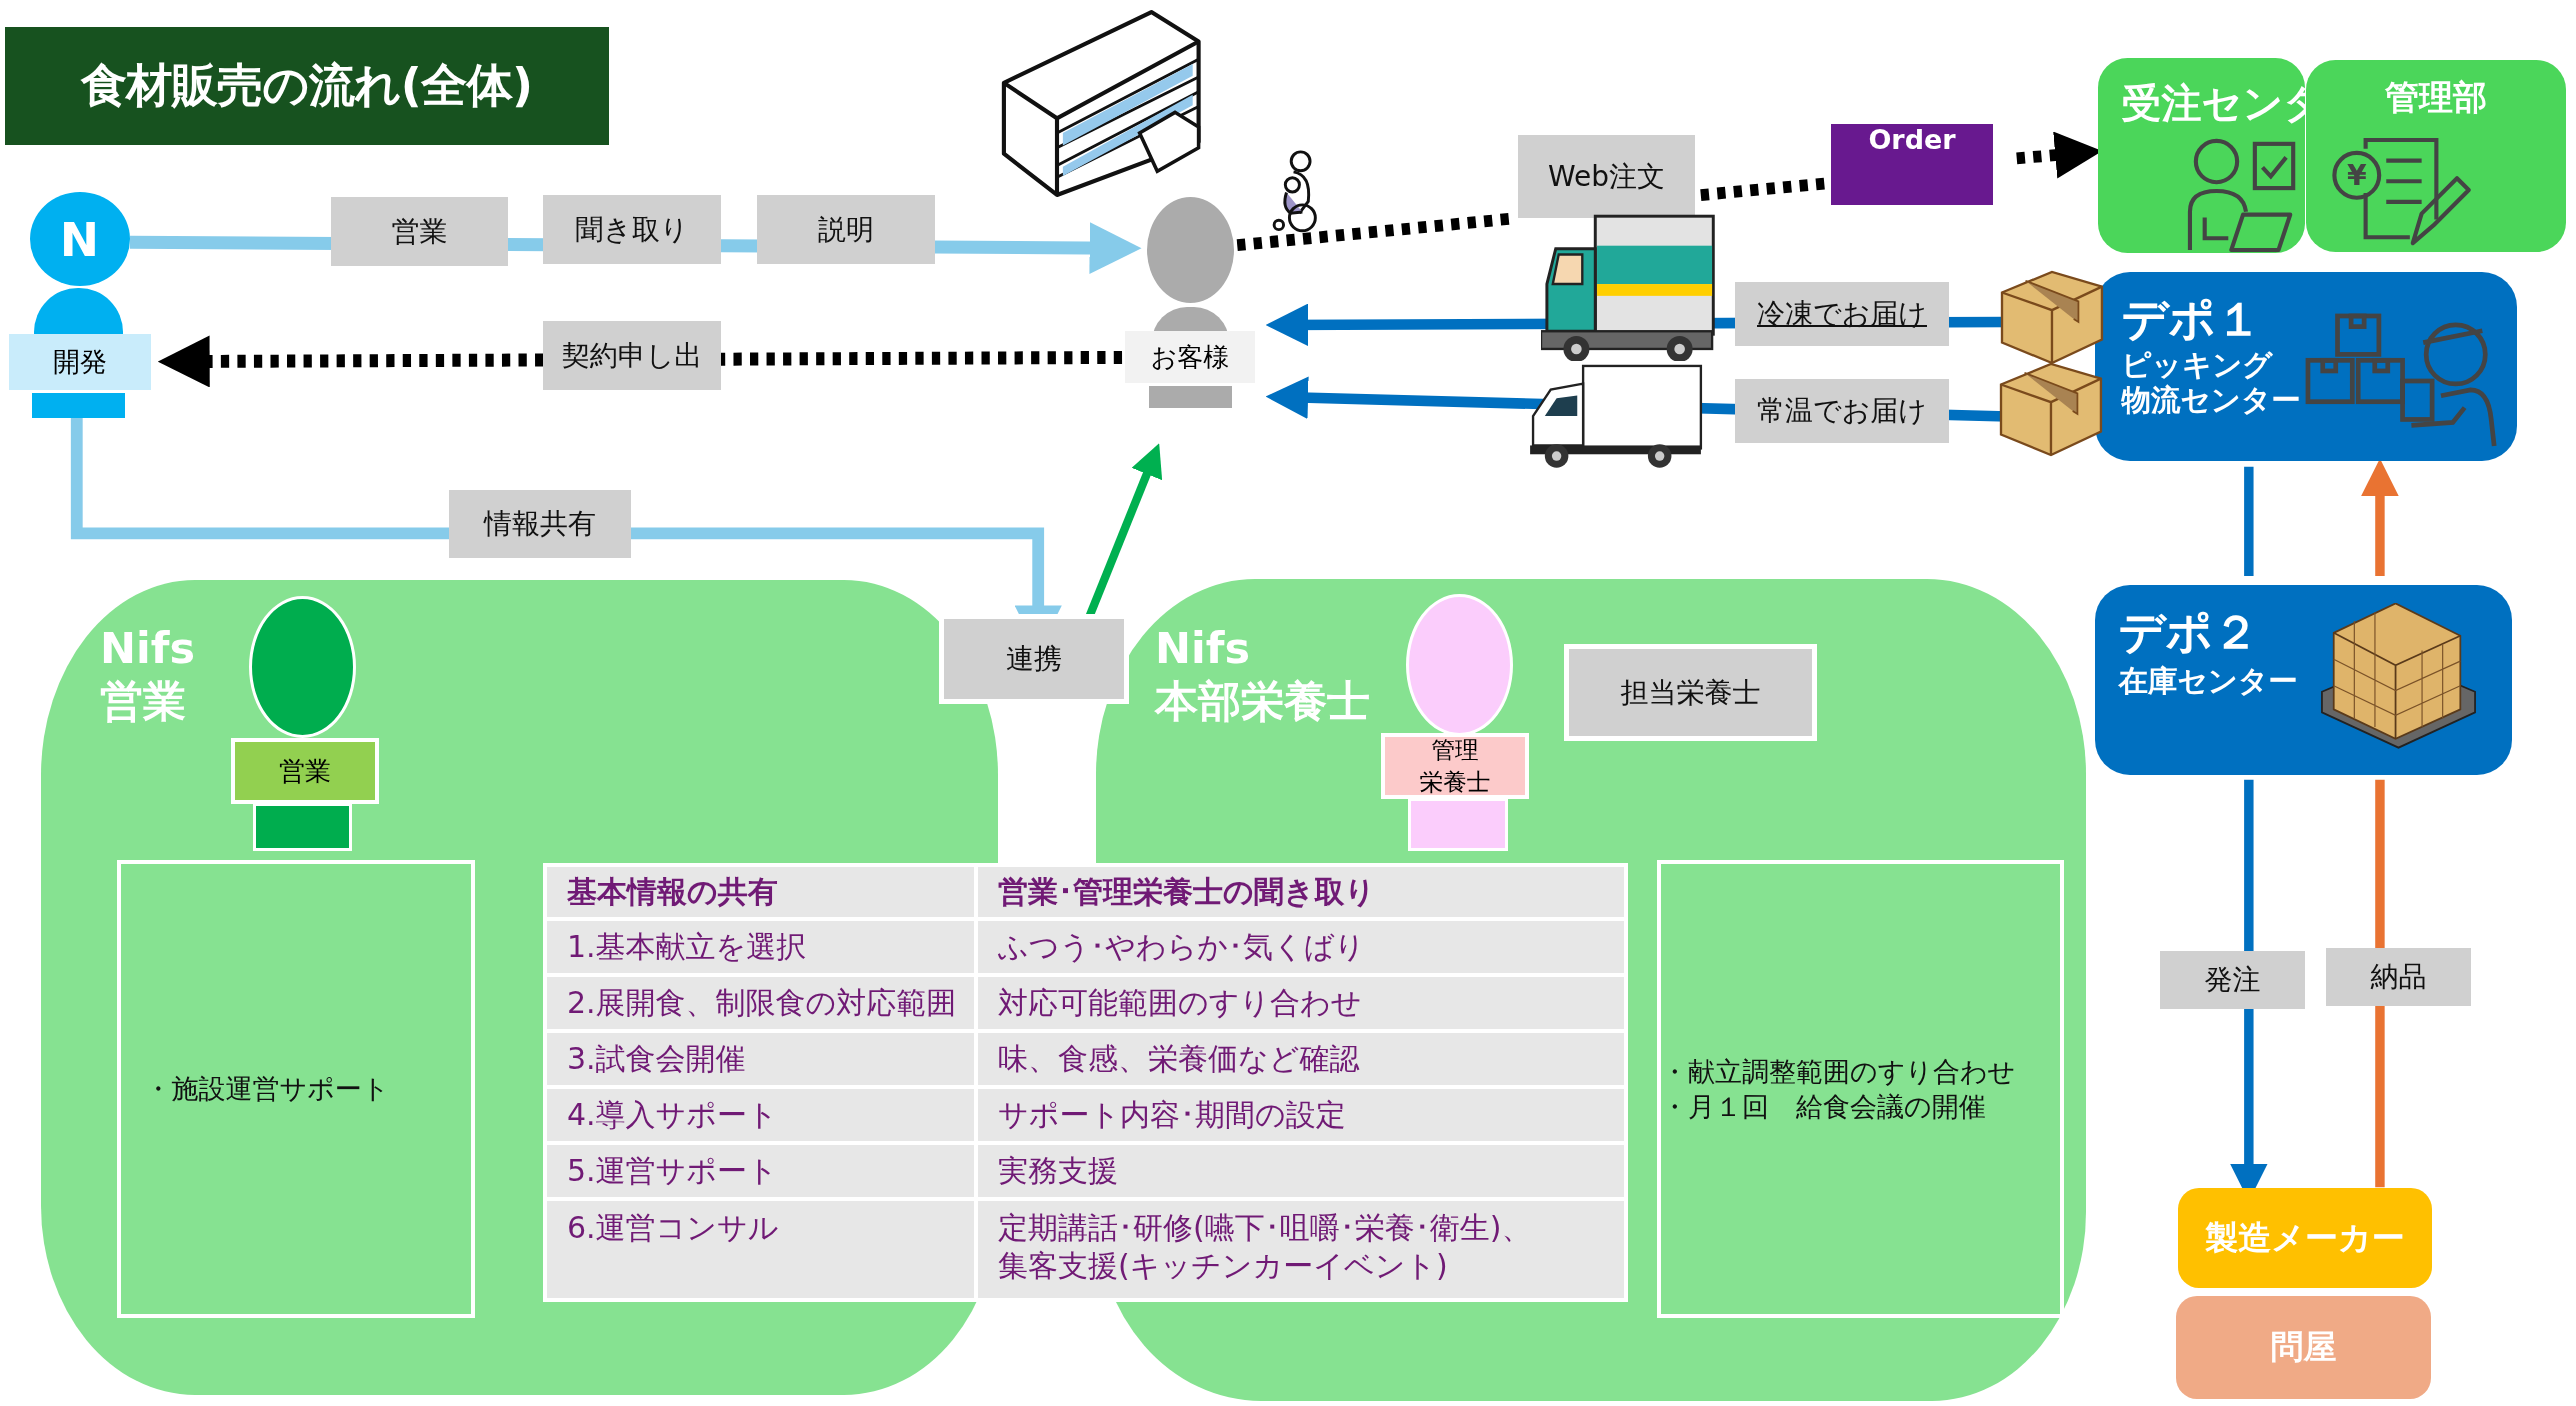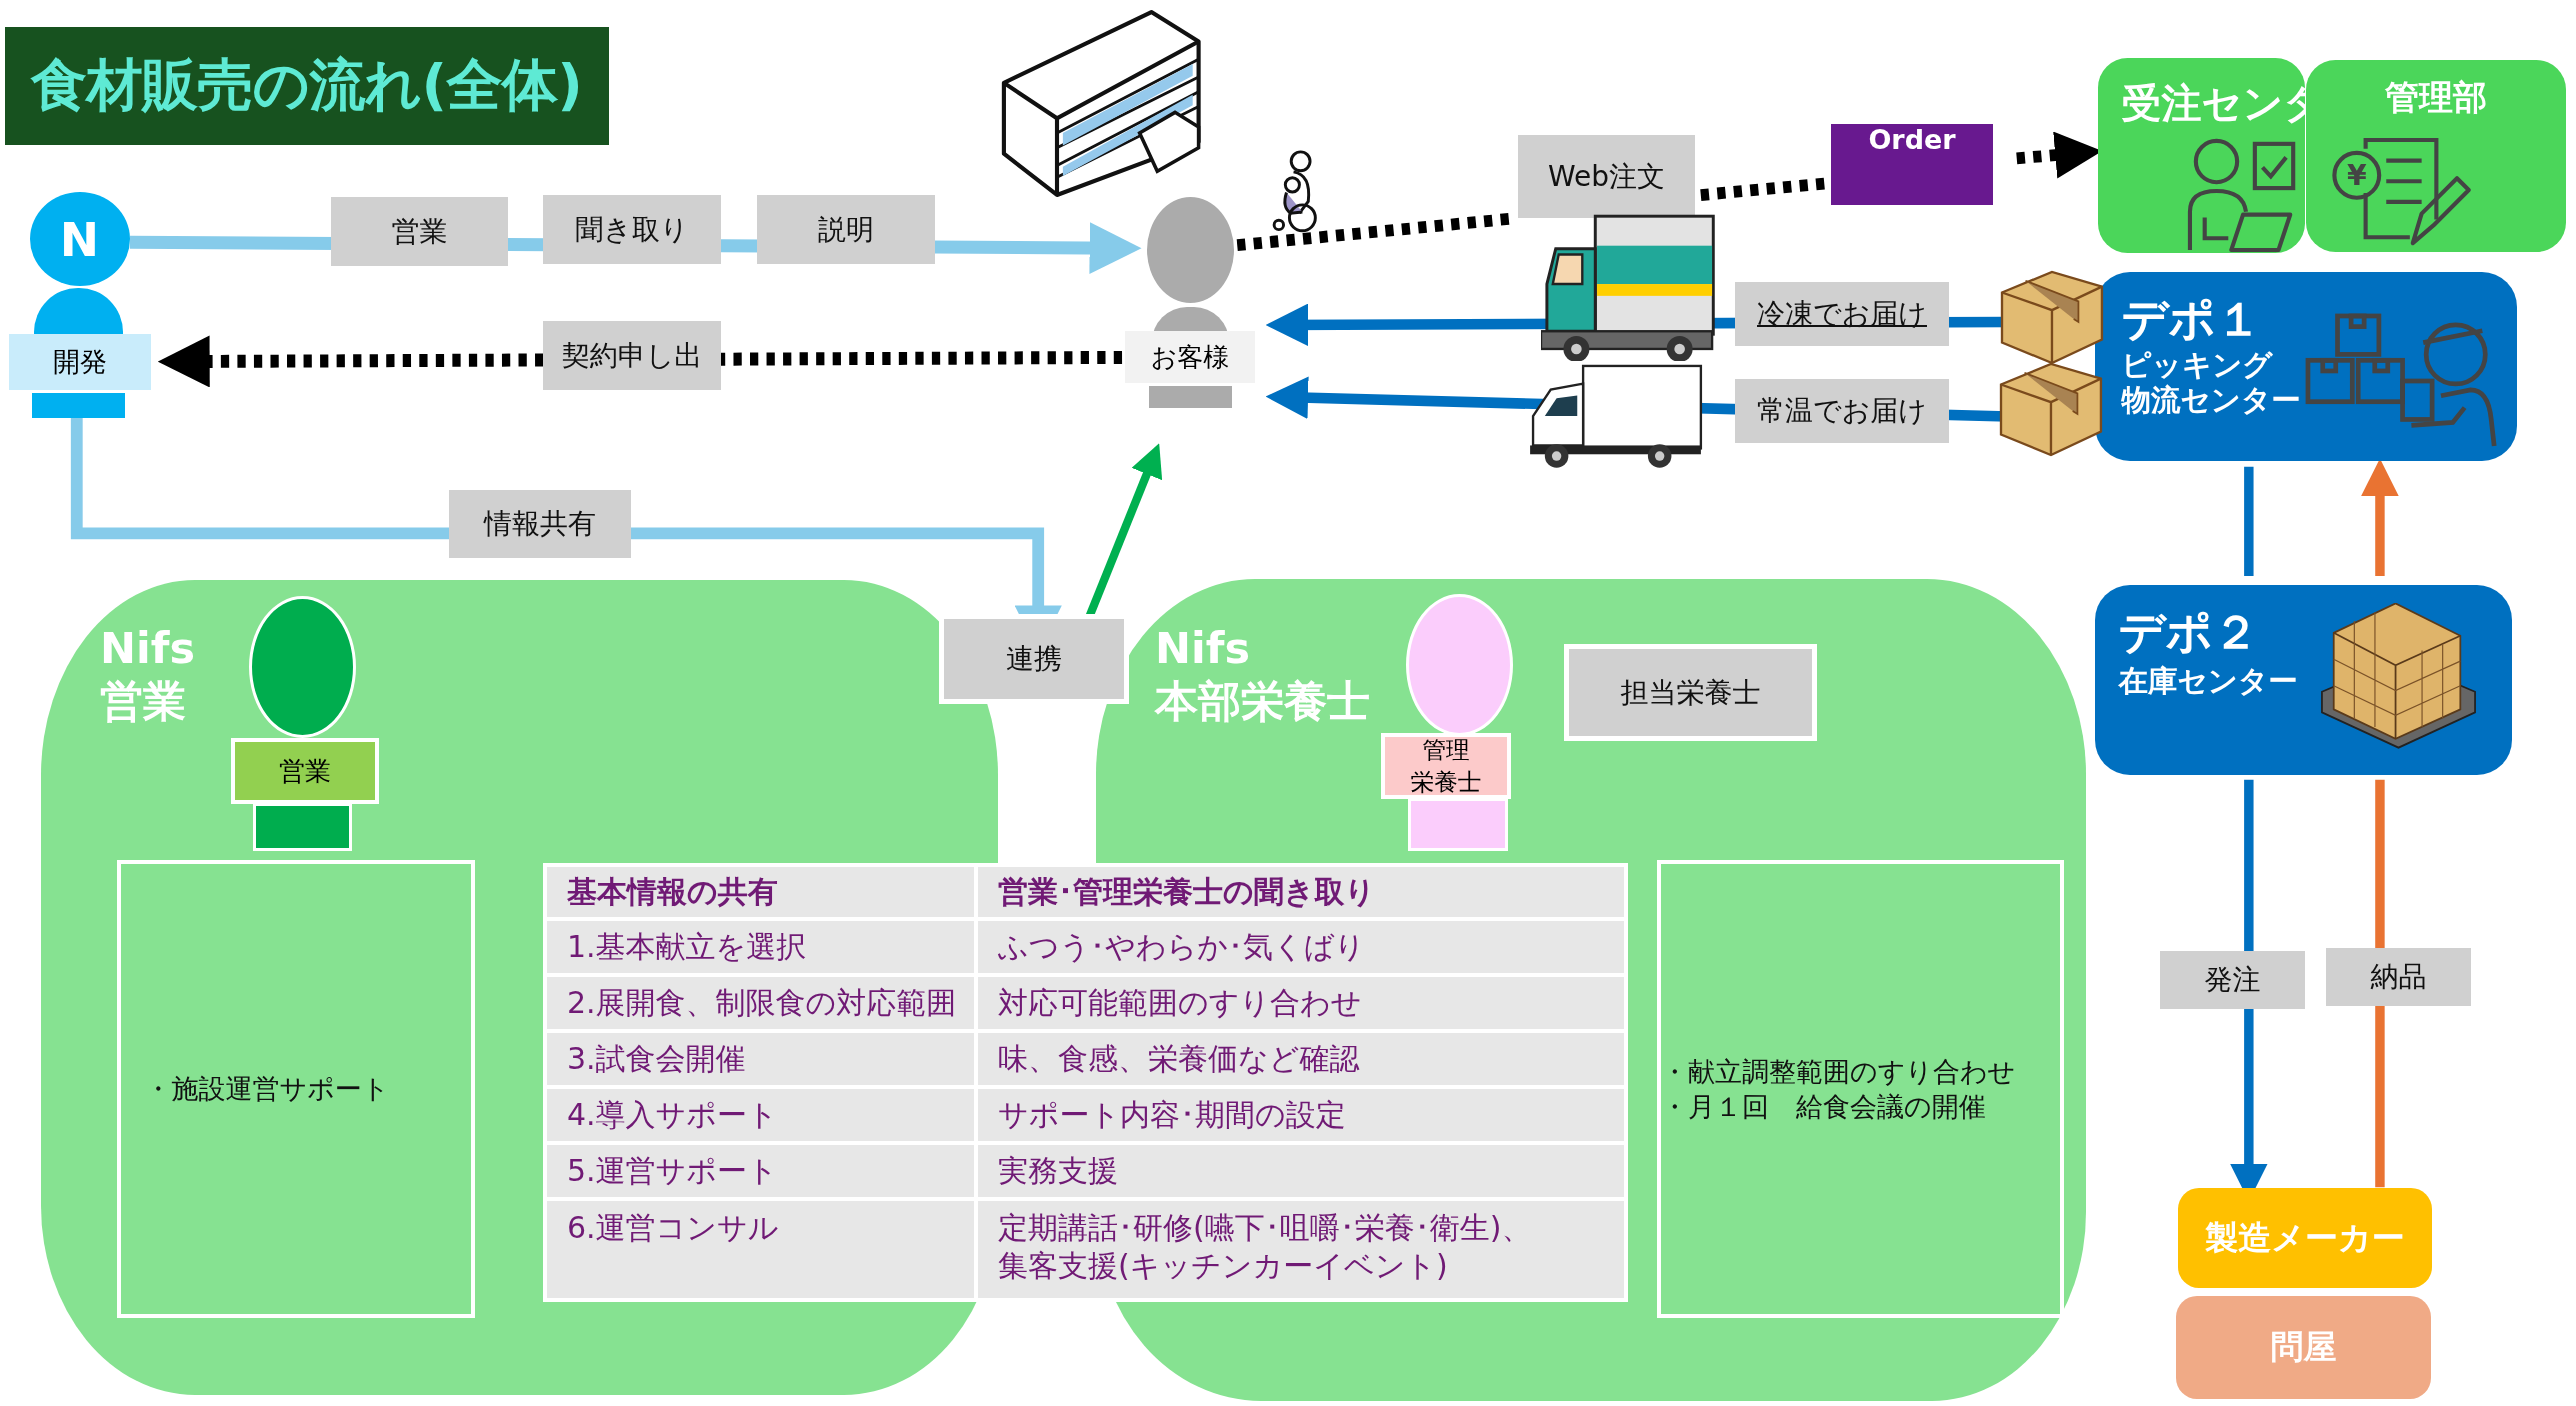--- a/index.html
+++ b/index.html
@@ -1,20 +1,20 @@
 <!DOCTYPE html>
 <html style="font-size:9.4px"><head>
 <meta charset="utf-8">
 <style>
   html,body{margin:0;padding:0;background:#ffffff;}
   #stage{position:relative;width:2576px;height:1407px;overflow:hidden;background:#fff;font-family:"DejaVu Sans","Liberation Sans",sans-serif;color:#000;}
   .abs{position:absolute;box-sizing:border-box;}
   .lbl{background:#d0d0d0;display:flex;align-items:center;justify-content:center;font-size:28px;color:#111;}
   .lbl-w{border:5.9px solid #fff;}
-  .title{background:#17521f;color:#5eead4;font-weight:bold;font-size:56px;display:flex;align-items:center;justify-content:center;letter-spacing:-0.6px;}
+  .title{background:#17521f;color:#ffffff;font-weight:bold;font-size:46px;display:flex;align-items:center;justify-content:center;letter-spacing:-0.6px;}
   .rbox{border-radius:33px;color:#fff;font-weight:bold;}
   .greenzone{background:#86e291;}
   .wtxt{color:#fff;font-weight:bold;}
   svg.lines{position:absolute;left:0;top:0;}
   .tbl{position:absolute;left:543px;top:863px;width:1085px;border-collapse:collapse;background:#fff;}
   .tbl td{background:#e7e7e7;font-size:30px;padding:0 0 0 20px;height:52px;border:4.1px solid #fff;vertical-align:middle;color:#701a75;}
   .tbl tr.head td{font-weight:bold;height:50px;}
   .tbl tr.tall td{height:89px;vertical-align:top;padding-top:8.3px;line-height:38px;}
   .textbox{border:4.7px solid #fff;display:flex;align-items:center;font-size:27px;color:#111;}
 </style>
@@ -238,21 +238,21 @@
     <span>・施設運営サポート</span>
   </div>
 
   <div class="abs lbl lbl-w" style="left:939px;top:614px;width:190px;height:90px;">連携</div>
 
   <div class="abs wtxt" style="left:1155px;top:623px;font-size:43px;">Nifs</div>
   <div class="abs wtxt" style="left:1155px;top:673px;font-size:43px;">本部栄養士</div>
 
   <div class="abs" style="left:1406px;top:594px;width:107px;height:142px;border-radius:50%;background:#fbcdfc;border:3.5px solid #fff;"></div>
   <div class="abs" style="left:1411px;top:738px;width:94px;height:71px;border-radius:47px 47px 0 0;background:#fbcdfc;border:3.5px solid #fff;border-bottom:none;"></div>
-  <div class="abs" style="left:1381px;top:733px;width:130px;height:66px;background:#fccaca;border:4.1px solid #fff;display:flex;flex-direction:column;align-items:center;justify-content:center;font-size:23.6px;line-height:32px;">
+  <div class="abs" style="left:1381px;top:733px;width:148px;height:66px;background:#fccaca;border:4.1px solid #fff;display:flex;flex-direction:column;align-items:center;justify-content:center;font-size:23.6px;line-height:32px;">
     <span>管理</span>
     <span>栄養士</span>
   </div>
   <div class="abs" style="left:1408px;top:798px;width:100px;height:53px;background:#fbcdfc;border:3.5px solid #fff;"></div>
 
   <div class="abs lbl lbl-w" style="left:1564px;top:596px;width:253px;height:97px;margin-top:48px;">担当栄養士</div>
 
   <div class="abs textbox" style="left:1657px;top:860px;width:407px;height:458px;flex-direction:column;justify-content:center;align-items:flex-start;line-height:35px;">
     <span>・献立調整範囲のすり合わせ</span>
     <span>・月１回　給食会議の開催</span>

